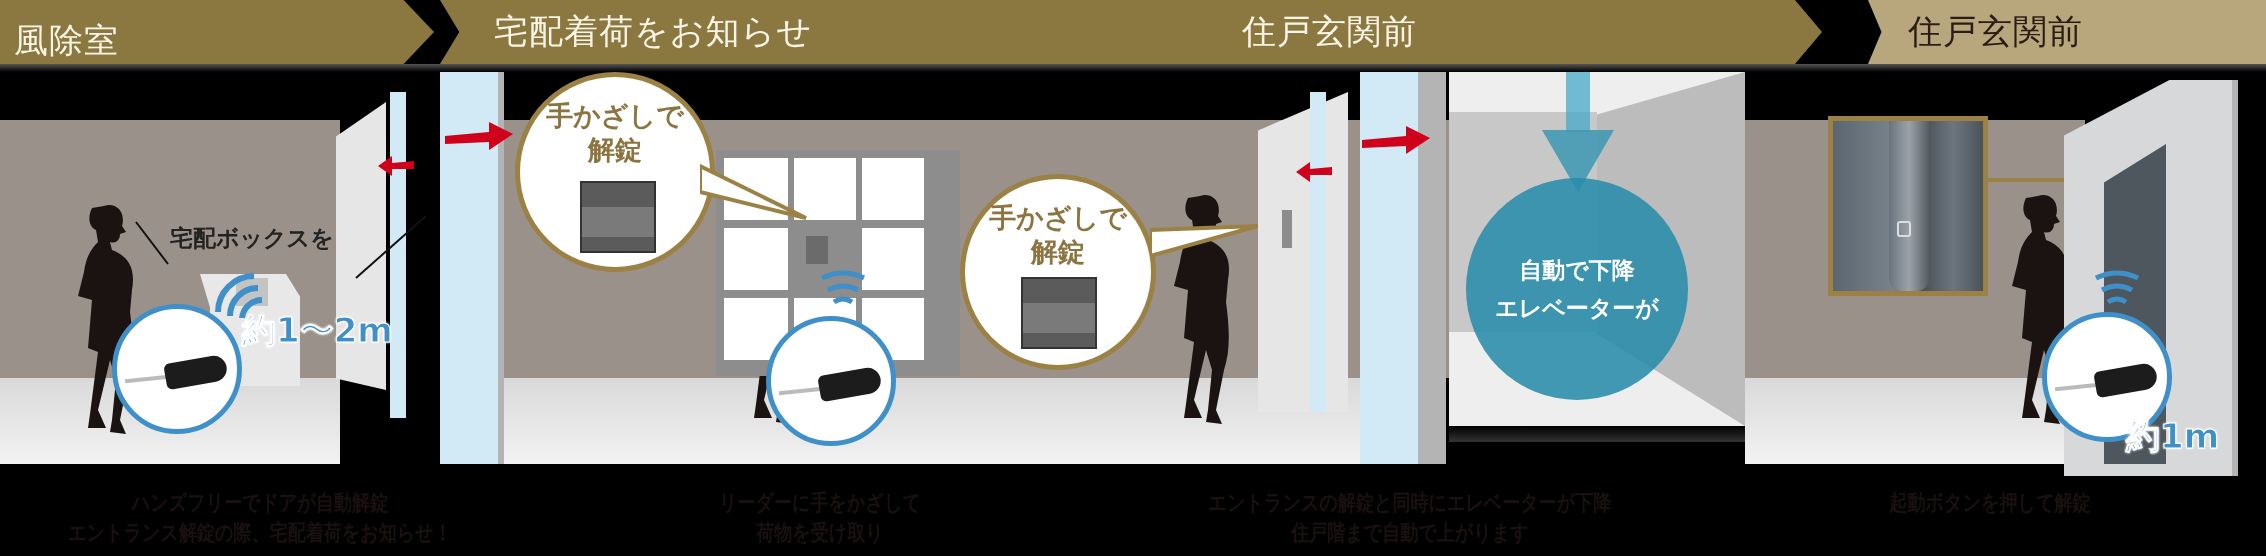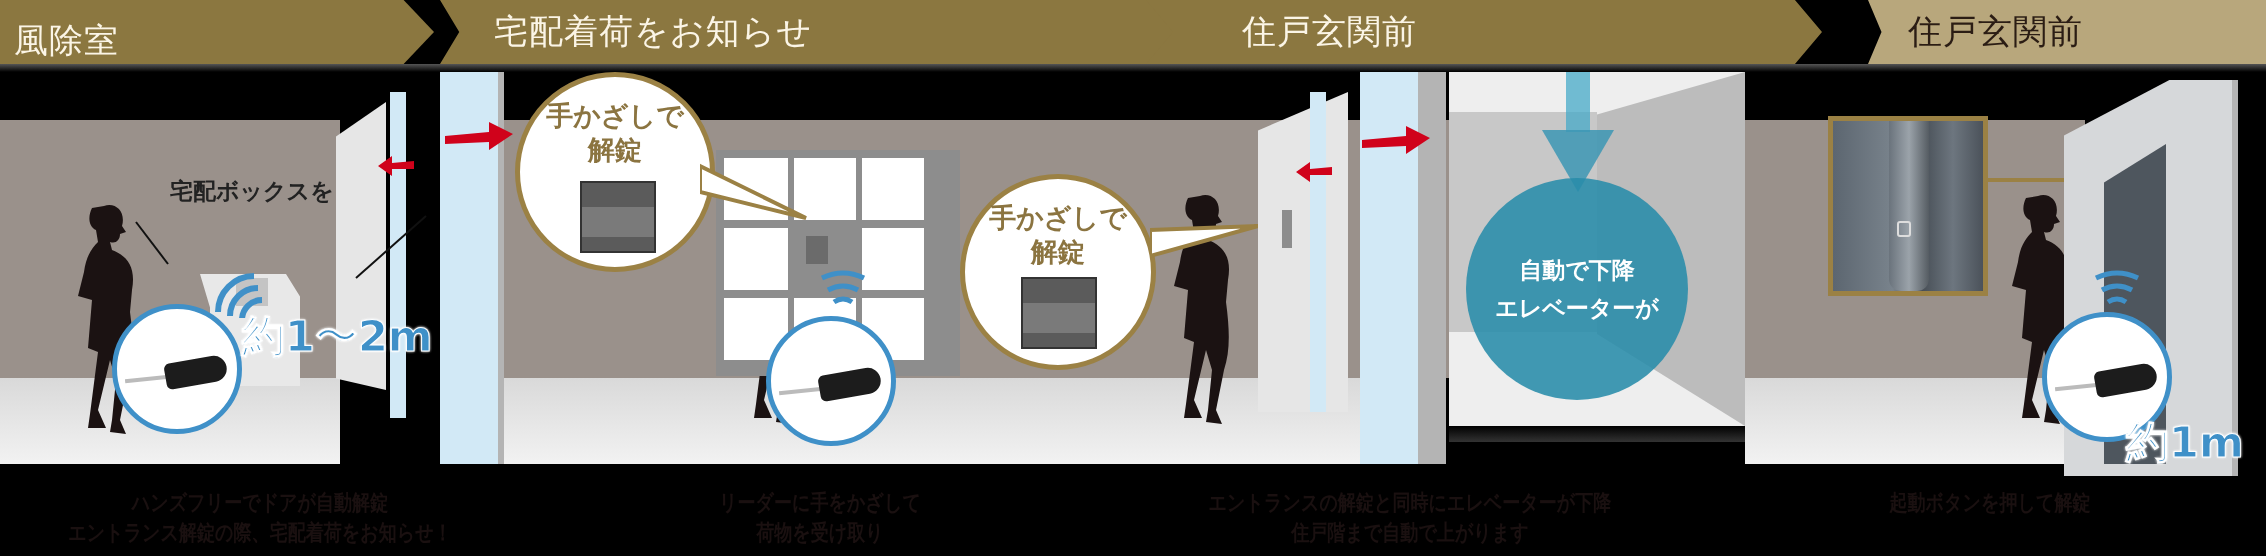--- a/index.html
+++ b/index.html
@@ -25,28 +25,28 @@
 
   .glass { position: absolute; background: #d2e9f6; }
   .panel { position: absolute; background: #e6e6e6; }
   .panel-dark { position: absolute; background: #b4b4b4; }
 
   .silhouette { position: absolute; }
   .key-bubble { position: absolute; width: 130px; height: 130px; border-radius: 50%; background: #fff; border: 5px solid #3f90c8; }
   .key-bubble .fob { position: absolute; left: 48px; top: 50px; width: 62px; height: 26px; background: #1c1c1c; border-radius: 6px 14px 14px 6px; transform: rotate(-10deg); }
   .key-bubble .blade { position: absolute; left: 8px; top: 68px; width: 44px; height: 4px; background: #bbb; transform: rotate(-6deg); }
   .wave { position: absolute; }
-  .distance { position: absolute; font-weight: bold; color: #3f90c8; font-size: 43px; -webkit-text-stroke: 1px #fff; text-shadow: 0 0 3px #fff, 0 0 3px #fff; white-space: nowrap; }
+  .distance { position: absolute; font-weight: bold; color: #3f90c8; font-size: 34px; -webkit-text-stroke: 1px #fff; text-shadow: 0 0 3px #fff, 0 0 3px #fff; white-space: nowrap; }
 
   .hand-bubble { position: absolute; border-radius: 50%; background: #fff; border: 5px solid #9b8144; }
   .hand-bubble .title { position: absolute; left: 0; right: 0; text-align: center; color: #8b7440; font-weight: bold; font-size: 27px; line-height: 34px; }
   .hand-bubble .reader { position: absolute; width: 76px; height: 72px; background: #5b5b5b; border: 2px solid #333; }
   .hand-bubble .reader .mid { position: absolute; left: 0; right: 0; top: 24px; height: 30px; background: #7a7a7a; }
 
-  .callout-text { position: absolute; color: #222; font-weight: bold; font-size: 23px; text-align: center; line-height: 34px; white-space: nowrap; }
+  .callout-text { position: absolute; color: #222; font-weight: bold; font-size: 23px; text-align: center; line-height: 34px; white-space: nowrap; margin-top: 47px; }
 
   .elev-circle { position: absolute; width: 222px; height: 222px; border-radius: 50%; background: rgba(40, 140, 170, 0.88); color: #fff; font-weight: bold; font-size: 23px; text-align: center; display: flex; flex-direction: column; justify-content: center; line-height: 38px; }
   .elev-arrow-shaft { position: absolute; background: rgba(70, 170, 200, 0.75); }
 
   .photo { position: absolute; border: 5px solid #9b8144; background: linear-gradient(90deg, #5c6670, #79838c 40%, #3f464d 55%, #6d767f 80%, #4b525a); }
 
   
   .captions { position: absolute; top: 478px; left: 0; width: 2266px; height: 78px; }
   .caption { position: absolute; top: 10px; color: #1a1010; font-weight: bold; font-size: 22px; line-height: 30px; text-align: center; white-space: nowrap; transform: scaleX(0.82); transform-origin: center top; }
 </style>

